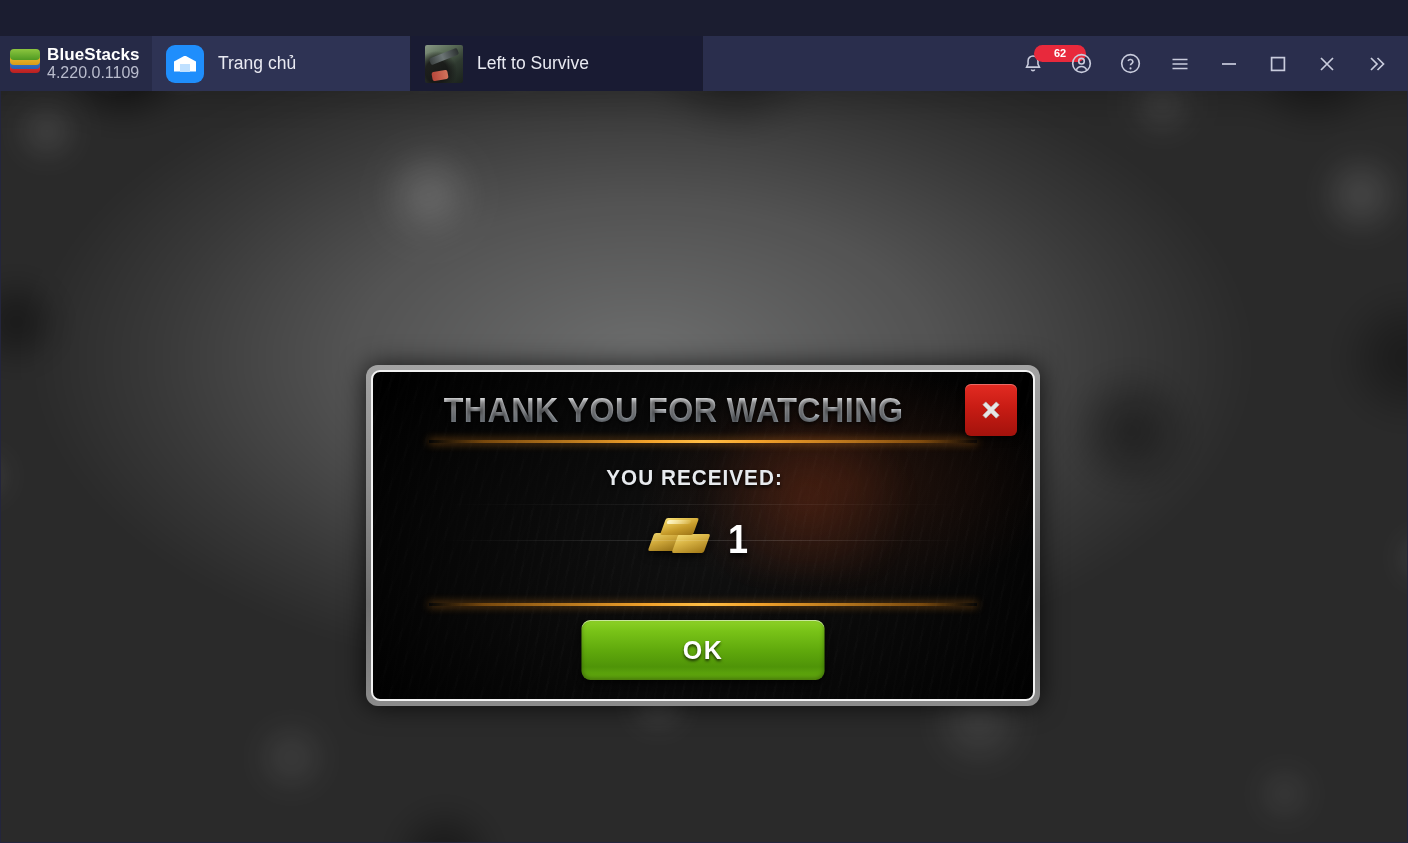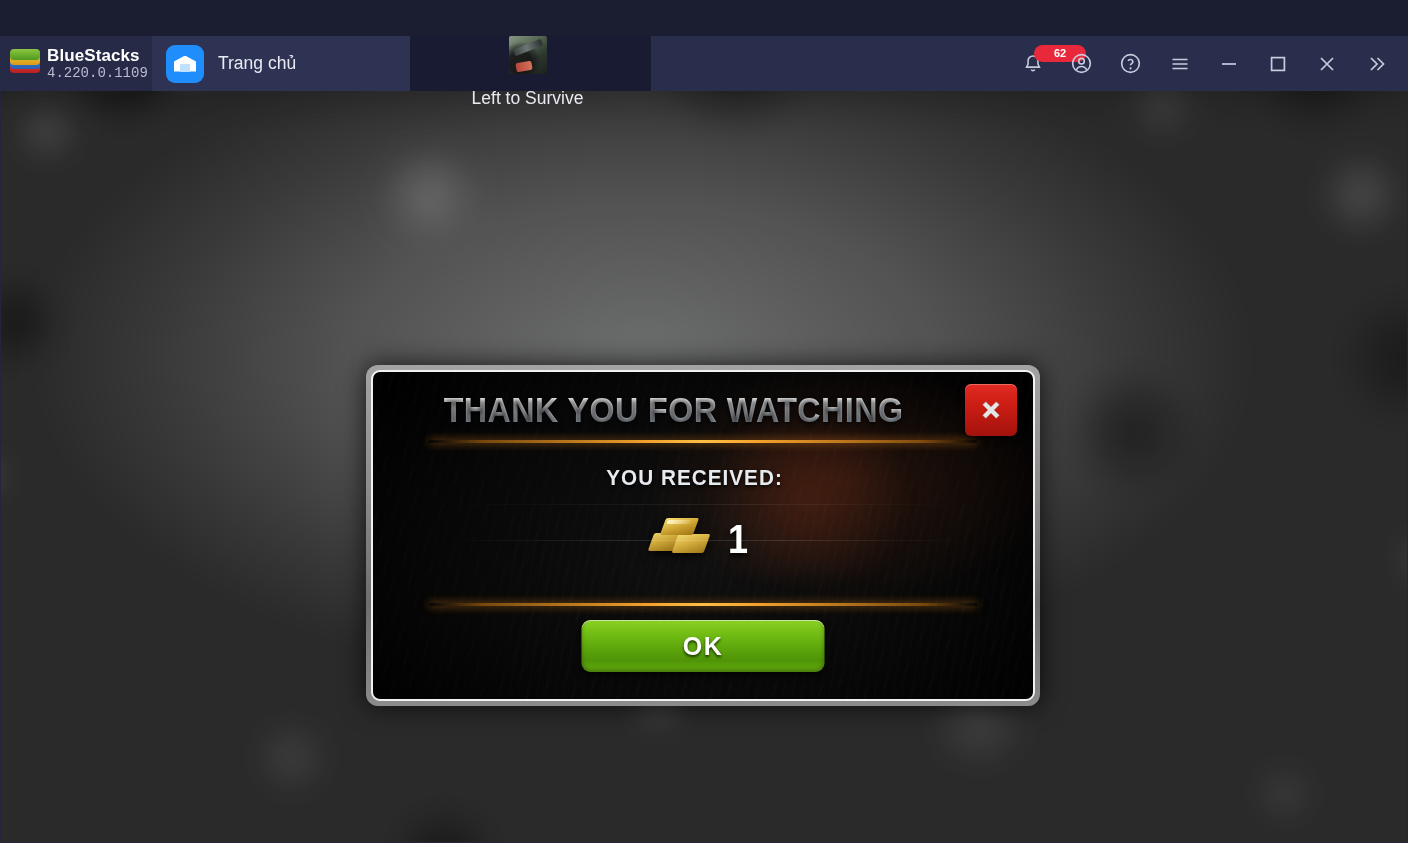--- a/index.html
+++ b/index.html
@@ -28,30 +28,30 @@
     position: relative;
   }
   .bs-logo { width: 30px; height: 30px; position: relative; flex: 0 0 auto; margin-right: 7px;}
   .bs-layer { position: absolute; left: 0; width: 30px; height: 11px; border-radius: 4px; }
   .bs-l1 { top: 13px; background: linear-gradient(180deg,#e03a3a,#b82020); transform: skewX(-0deg); }
   .bs-l2 { top: 9px;  background: linear-gradient(180deg,#3a7fd5,#2a5fb0); }
   .bs-l3 { top: 5px;  background: linear-gradient(180deg,#f2c33c,#d79c18); }
   .bs-l4 { top: 0px;  background: linear-gradient(180deg,#8cc63f,#4f9a22); }
   .brand-txt { display: flex; flex-direction: column; justify-content: center; line-height: 1; }
   .brand-name { color: #fff; font-size: 17px; font-weight: bold; letter-spacing: .1px; }
-  .brand-ver { color: #b9bccd; font-size: 14px; margin-top: 2px; font-family: Liberation Mono, monospace; }
+  .brand-ver { color: #b9bccd; font-size: 16px; margin-top: 2px; }
 
   .tab {
     height: 55px; display: flex; align-items: center;
     padding: 0 20px 0 14px; gap: 14px;
     border-right: 1px solid #1a1c30;
     cursor: pointer; position: relative;
   }
   .tab-home { width: 259px; background: #2e3354; }
-  .tab-game { width: 240px; background: #191b33; flex-direction: column; }
+  .tab-game { width: 292px; background: #191b33; }
   .tab-icon-home {
     width: 38px; height: 38px; border-radius: 9px;
     background: #1f8efc; position: relative; flex: 0 0 auto;
   }
   .tab-icon-home::after {
     content: ""; position: absolute; left: 8px; top: 11px;
     width: 22px; height: 16px; background: #fff;
     clip-path: polygon(50% 0%, 100% 38%, 100% 100%, 0% 100%, 0% 38%);
   }
   .tab-icon-home::before {
@@ -250,21 +250,21 @@
   .reward-qty {
     color: #ffffff; font-size: 40px; font-weight: bold;
     font-stretch: condensed; transform: scaleX(.9);
     text-shadow: 0 3px 6px rgba(0,0,0,.9);
     line-height: 1;
   }
 
   .ok-button {
     position: absolute; left: 50%; top: 248px;
     transform: translateX(-50%);
-    width: 243px; height: 52px;
+    width: 243px; height: 60px;
     border-radius: 9px; border: none; cursor: pointer;
     background: linear-gradient(180deg,#8ed128 0%,#79c318 18%,#5fa80c 52%,#4f9408 78%,#67b010 100%);
     box-shadow: inset 0 1px 0 rgba(255,255,255,.55),
                 inset 0 -2px 4px rgba(0,0,0,.35),
                 0 3px 7px rgba(0,0,0,.7);
     color: #fff; font-size: 25px; font-weight: bold;
     font-stretch: condensed; letter-spacing: 1.5px;
     text-shadow: 0 2px 3px rgba(0,0,0,.7);
     font-family: "Liberation Sans", sans-serif;
   }

